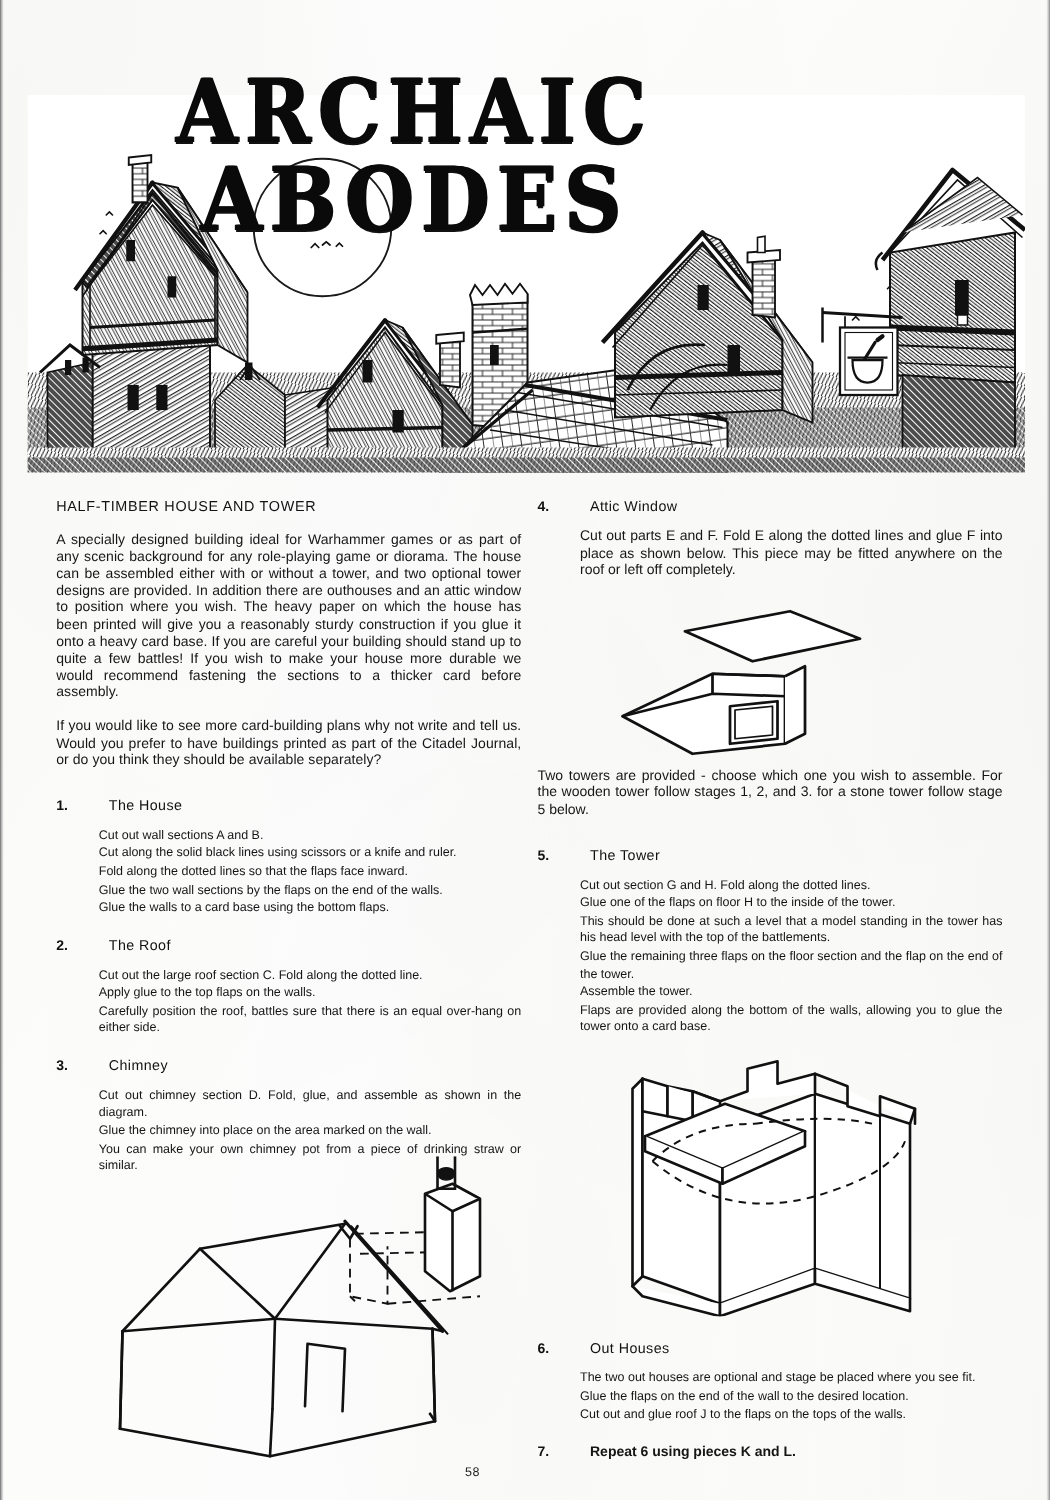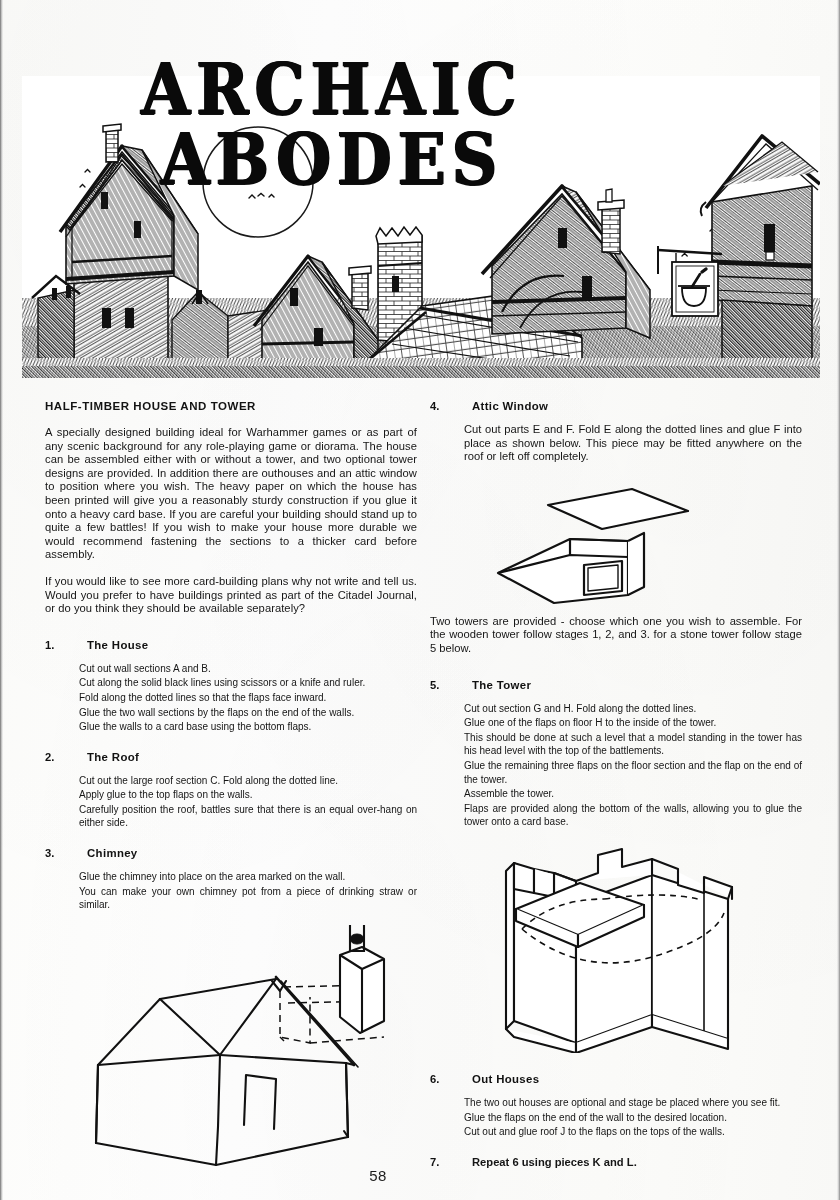--- a/index.html
+++ b/index.html
@@ -77,21 +77,21 @@
     top: 400px;
     width: 372px;
   }
   .col-left  { left: 45px; }
   .col-right { left: 430px; }
 
   .section-title {
     font-size: 11.5px;
     letter-spacing: 0.55px;
     margin: 0 0 14px 0;
-    font-weight: 700;
+    font-weight: 400;
     color: #131313;
   }
 
   p.body {
     font-size: 11.2px;
     line-height: 13.6px;
     margin: 0 0 13px 0;
     text-align: justify;
     letter-spacing: 0.05px;
     color: #151515;
@@ -104,21 +104,21 @@
   }
   .num-item .num {
     position: absolute;
     left: 0; top: 0;
     font-size: 11.2px;
     font-weight: 700;
     color: #111;
   }
   .num-item .head {
     font-size: 11.4px;
-    font-weight: 700;
+    font-weight: 400;
     letter-spacing: 0.35px;
     color: #111;
     margin: 0;
   }
   .num-item .flow {
     font-size: 11.2px;
     line-height: 13.6px;
     text-align: justify;
     margin: 0;
     color: #151515;
@@ -145,21 +145,21 @@
   }
 
   .diagram { display: block; }
   .diagram svg { display: block; }
 
   .page-number {
     position: absolute;
     left: 0; bottom: 16px;
     width: 756px;
     text-align: center;
-    font-size: 15px;
+    font-size: 10px;
     color: #1c1c1c;
     letter-spacing: 0.5px;
   }
 
   .spacer-10 { height: 10px; }
   .spacer-16 { height: 16px; }
 </style>
 </head>
 <body>
 
@@ -377,20 +377,21 @@
       <li>Carefully position the roof, battles sure that there is an equal over-hang on either side.</li>
     </ul>
 
     <div class="spacer-16"></div>
 
     <div class="num-item">
       <span class="num">3.</span>
       <p class="head">Chimney</p>
     </div>
     <ul class="steps">
+      <li>Cut out chimney section D. Fold, glue, and assemble as shown in the diagram.</li>
       <li>Glue the chimney into place on the area marked on the wall.</li>
       <li>You can make your own chimney pot from a piece of drinking straw or similar.</li>
     </ul>
   </div>
 
   <div class="diagram" style="position:absolute; left:48px; top:925px;">
     <svg width="390" height="258" viewBox="0 0 390 258" xmlns="http://www.w3.org/2000/svg">
       <g fill="none" stroke="#111" stroke-width="2.1" stroke-linejoin="round" stroke-linecap="round">
 
         <path d="M48 218 L168 240 L300 212 L296 206"></path>

